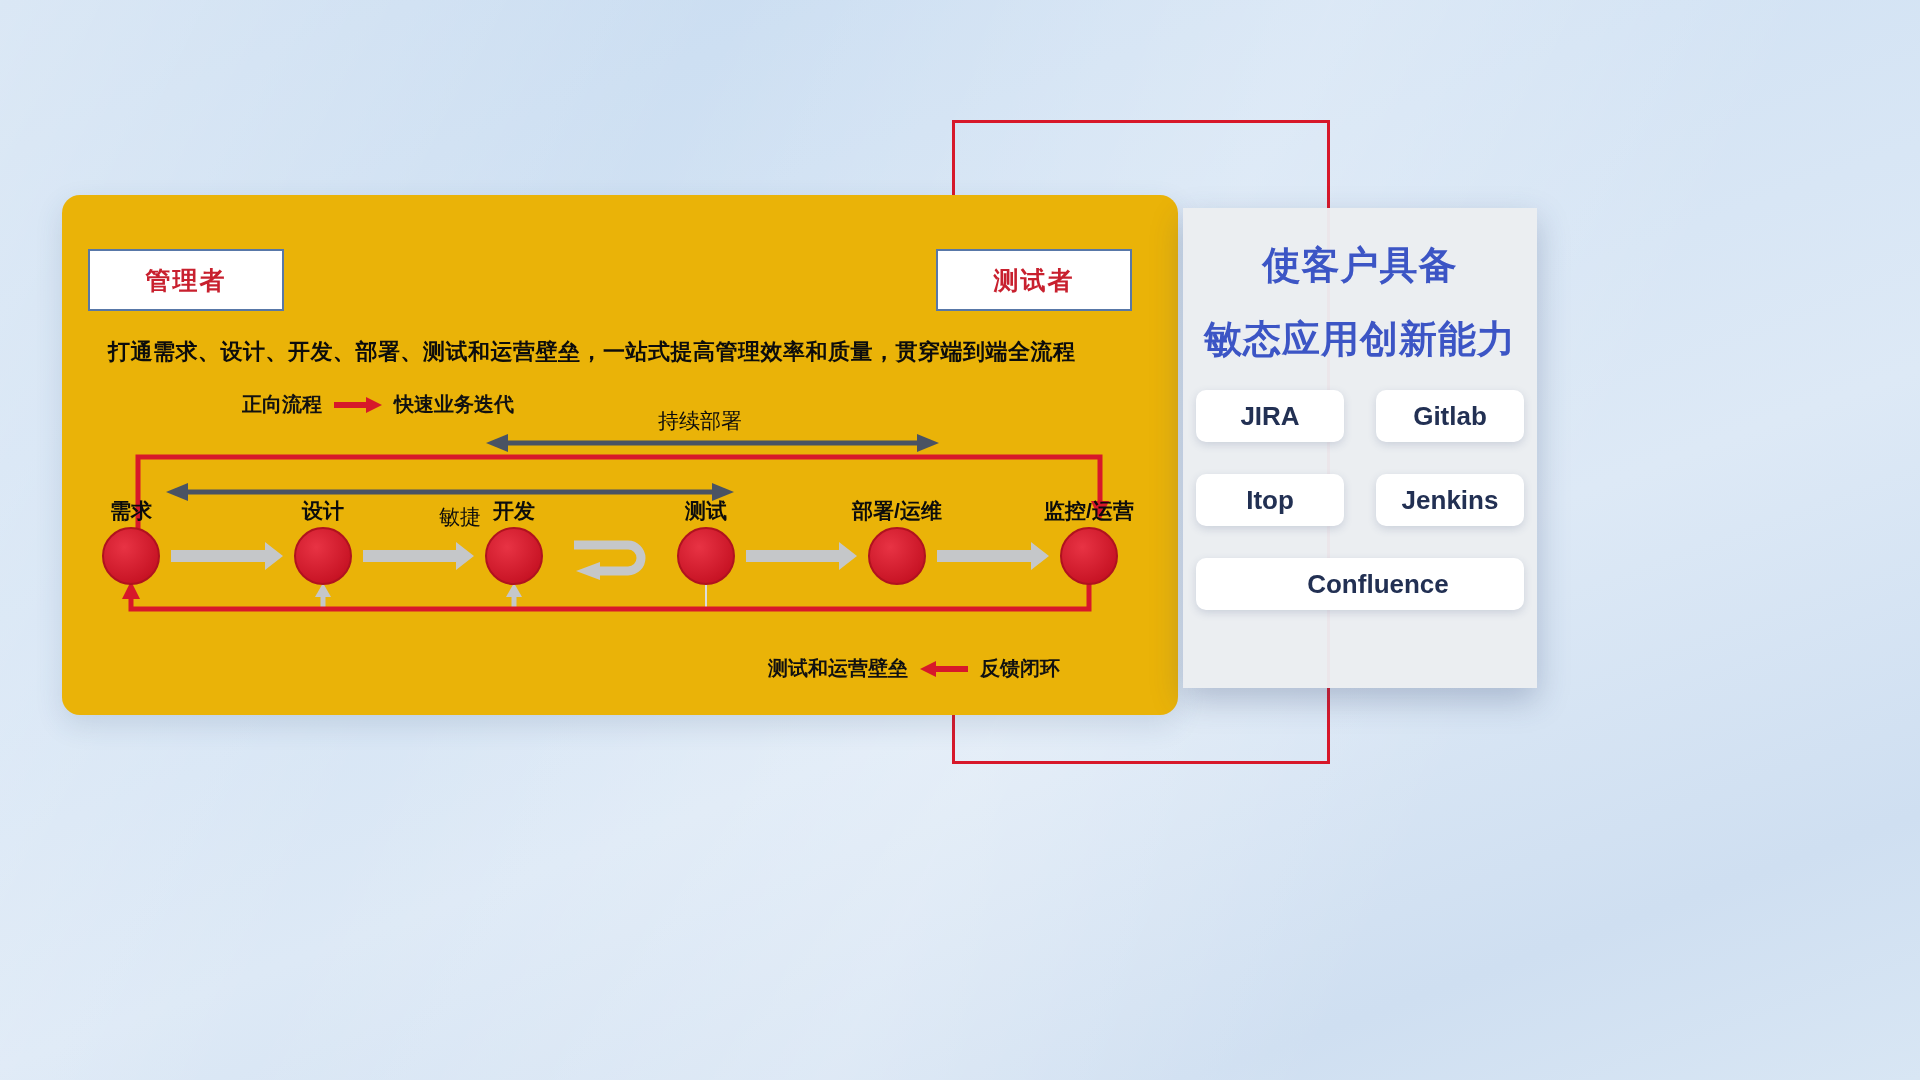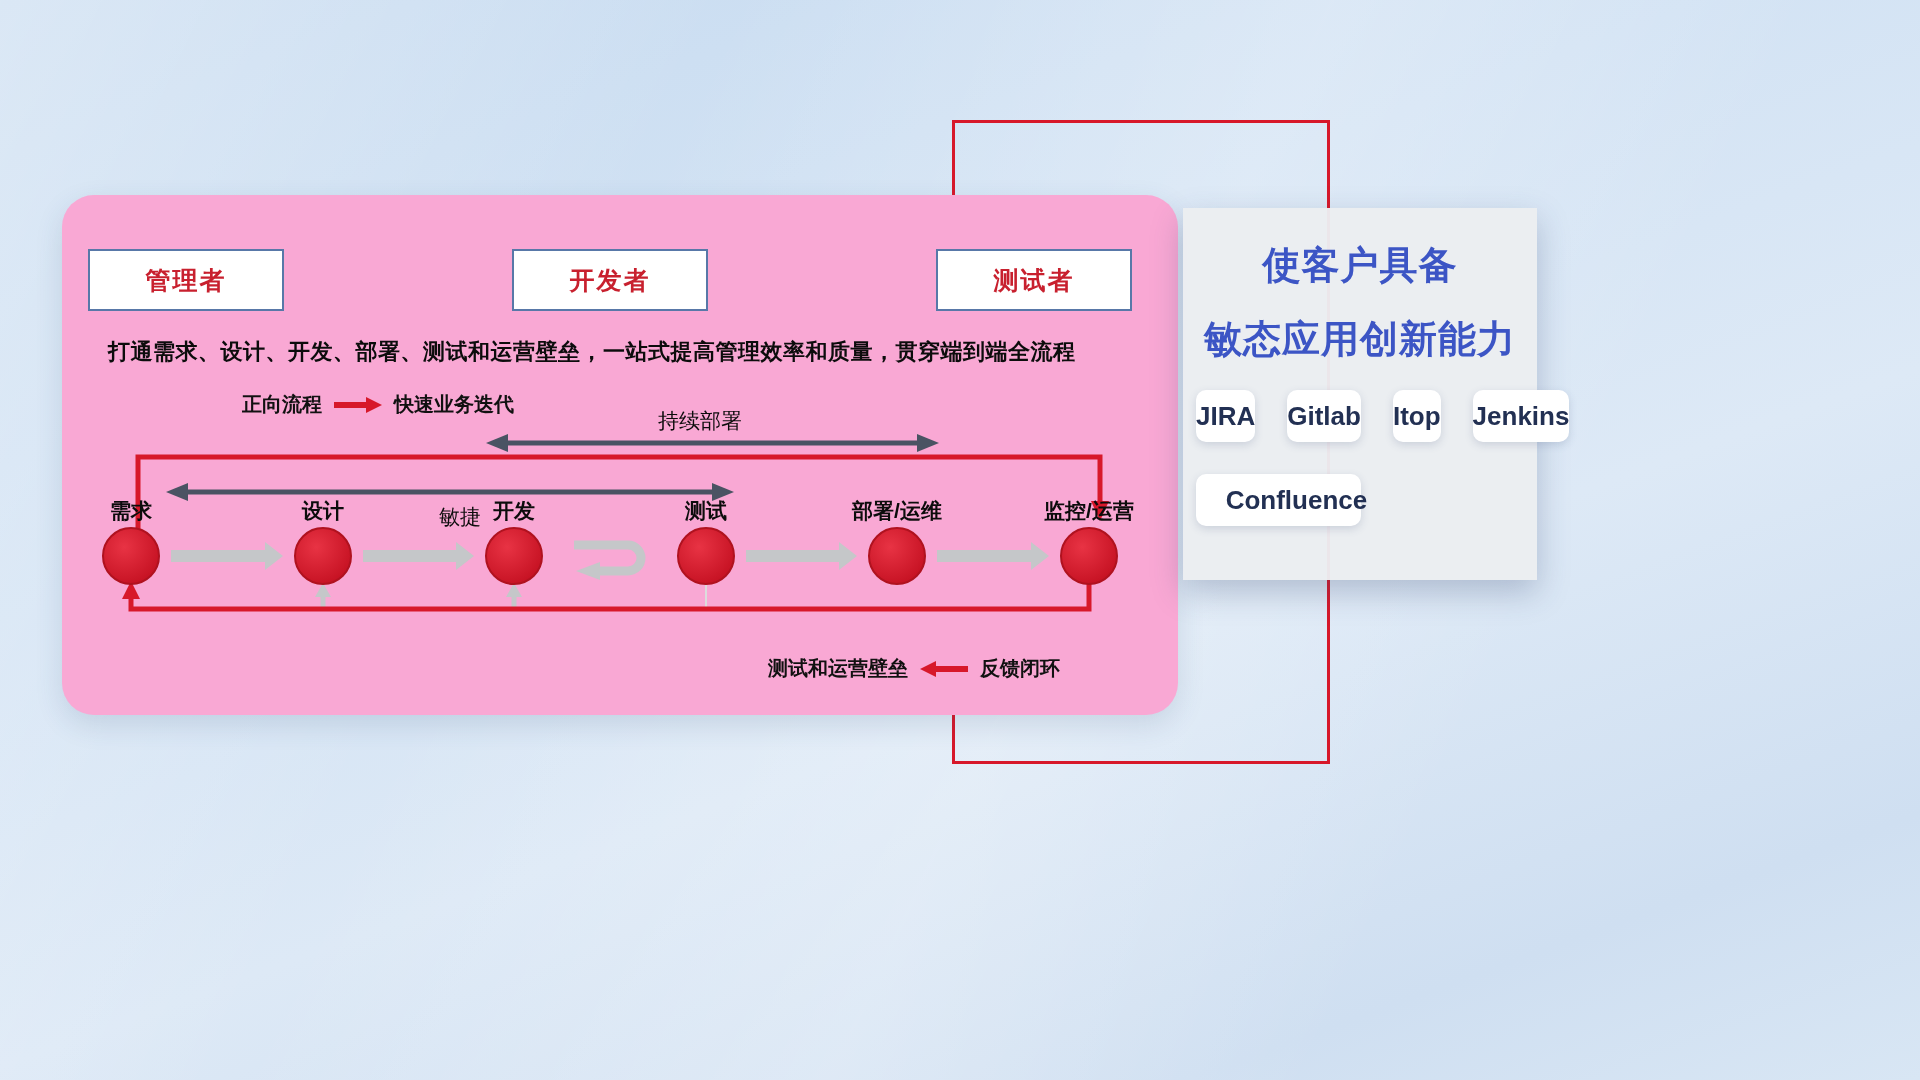--- a/index.html
+++ b/index.html
@@ -3,67 +3,64 @@
 <meta charset="utf-8">
 <style>
   html,body{margin:0;padding:0;width:1920px;height:1080px;overflow:hidden;
     font-family:"Liberation Sans","DejaVu Sans",sans-serif;}
   .bg{position:absolute;inset:0;width:1920px;height:1080px;
     background:
       linear-gradient(115deg, rgba(255,255,255,.35) 0%, rgba(255,255,255,0) 30%, rgba(255,255,255,.25) 55%, rgba(255,255,255,0) 75%),
       linear-gradient(160deg,#c7dbf0 0%,#d3e3f4 35%,#dde9f6 60%,#cfdff1 85%,#d8e6f4 100%);}
   .red-frame{position:absolute;left:952px;top:120px;width:372px;height:638px;
     border:3px solid #d7182a;z-index:1;}
-  .card{position:absolute;left:62px;top:195px;width:1116px;height:520px;background:#f9a8d4;
-    border-radius:32px;box-shadow:0 10px 28px rgba(40,70,110,.14);z-index:2;}
+  .card{position:absolute;left:62px;top:195px;width:1116px;height:520px;background:#eab308;
+    border-radius:18px;box-shadow:0 10px 28px rgba(40,70,110,.14);z-index:2;}
   .roles-row{position:absolute;left:26px;top:54px;width:1044px;height:62px;display:flex;
     justify-content:space-between;}
   .role-box{width:192px;height:58px;border:2px solid #5878a8;background:#fff;display:flex;
     align-items:center;justify-content:center;font-size:25px;font-weight:bold;color:#c8202e;
     letter-spacing:2px;}
   .description{position:absolute;left:46px;top:142px;width:1030px;font-size:22px;font-weight:bold;
     color:#0c0c0c;letter-spacing:.5px;white-space:nowrap;}
   .legend{position:absolute;display:flex;align-items:center;gap:12px;font-size:20px;
     font-weight:bold;color:#111;}
   .legend-forward{left:172px;top:196px;margin-left:8px;}
   .legend-feedback{left:706px;top:460px;}
   .diagram-svg{position:absolute;left:0;top:0;width:1116px;height:520px;}
   .stage-label{position:absolute;top:302px;width:140px;text-align:center;font-size:21px;
     font-weight:bold;color:#0c0c0c;}
   .span-label{position:absolute;width:160px;text-align:center;font-size:21px;font-weight:normal;color:#0c0c0c;}
   .agile-label{left:318px;top:268px;margin-top:40px;}
   .cd-label{left:558px;top:212px;}
-  .side-panel{position:absolute;left:1183px;top:208px;width:354px;height:372px;
+  .side-panel{position:absolute;left:1183px;top:208px;width:354px;height:480px;
     background:rgba(235,237,241,.97);box-shadow:0 12px 30px rgba(50,70,110,.28);z-index:3;}
   .panel-title{position:absolute;left:0;width:354px;text-align:center;font-weight:bold;
     color:#3c55c5;font-size:38px;letter-spacing:1px;}
   .panel-title.line1{top:32px;}
   .panel-title.line2{top:106px;}
   .tool-grid{position:absolute;left:13px;top:182px;width:328px;display:grid;
-    grid-template-columns:1fr 1fr 1fr 1fr;column-gap:26px;row-gap:28px;gap:32px;}
+    grid-template-columns:1fr 1fr;column-gap:26px;row-gap:28px;gap:32px;}
   .tool-btn{height:52px;background:#ffffff;border-radius:10px;display:flex;align-items:center;
     justify-content:center;font-size:26px;font-weight:bold;color:#223053;
     box-shadow:0 3px 8px rgba(60,80,120,.18);}
   .tool-btn.full{grid-column:1 / span 2;padding-left:36px;}
 </style>
 </head>
 <body>
 
 <div class="bg"></div>
 
 <div class="red-frame"></div>
 
 <div class="card">
 
   <div class="roles-row">
     <div class="role-box">
       <span>管理者</span>
-    </div>
-    <div class="role-box">
-      <span>开发者</span>
     </div>
     <div class="role-box">
       <span>测试者</span>
     </div>
   </div>
 
   <div class="description">打通需求、设计、开发、部署、测试和运营壁垒，一站式提高管理效率和质量，贯穿端到端全流程</div>
 
   <div class="legend legend-forward">
     <span>正向流程</span>

